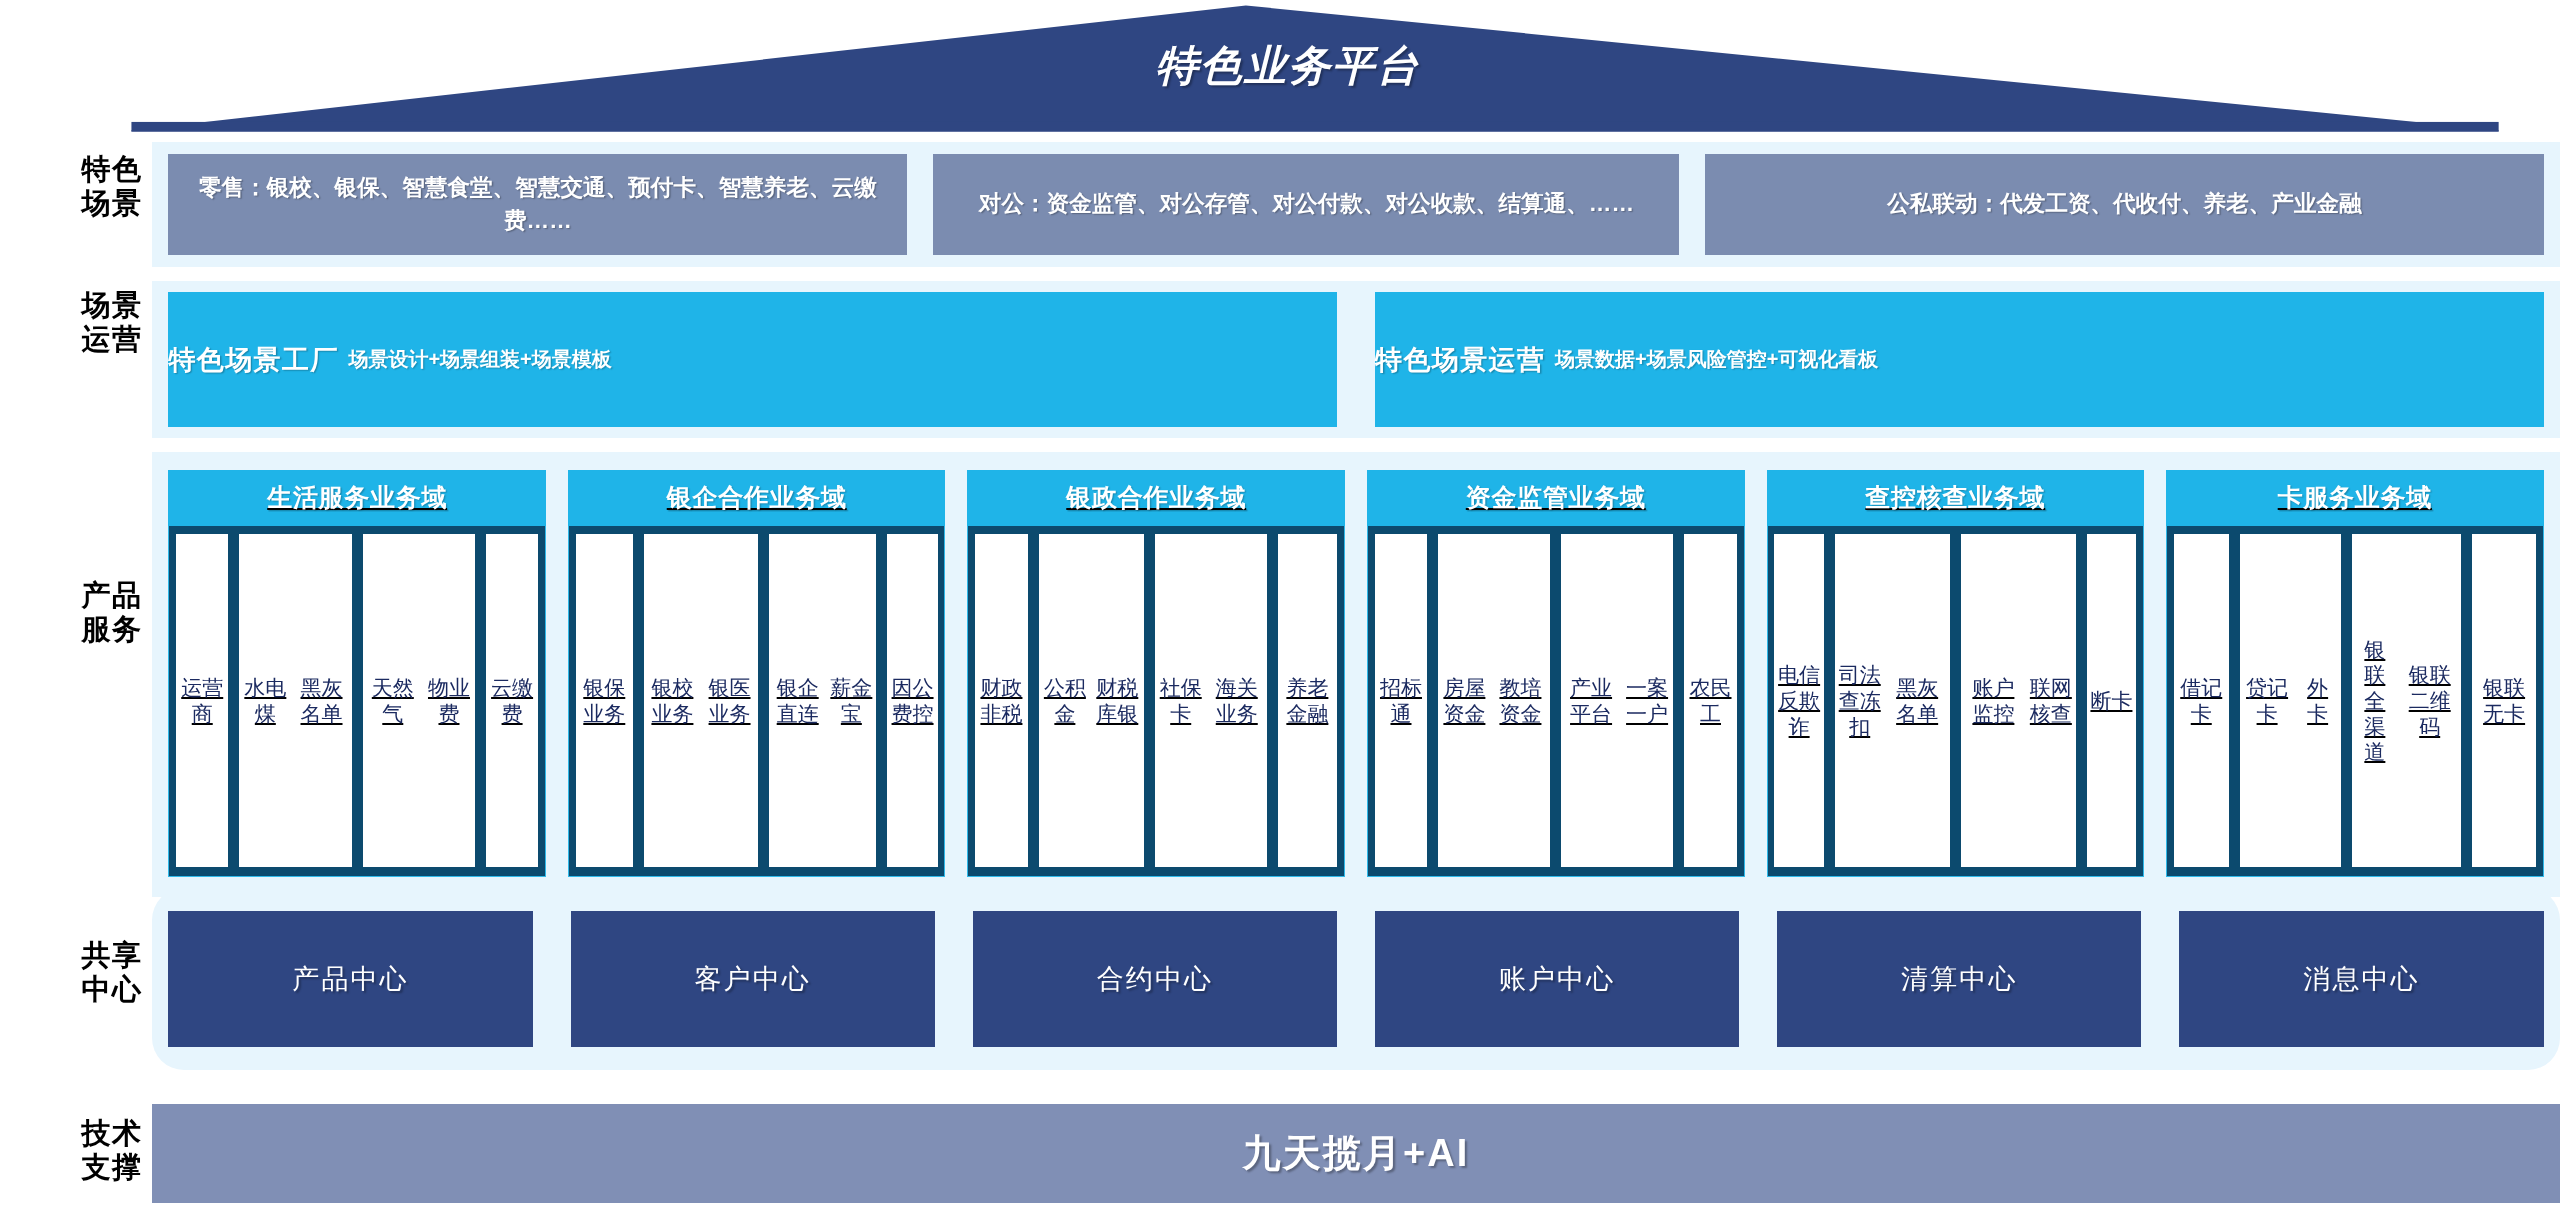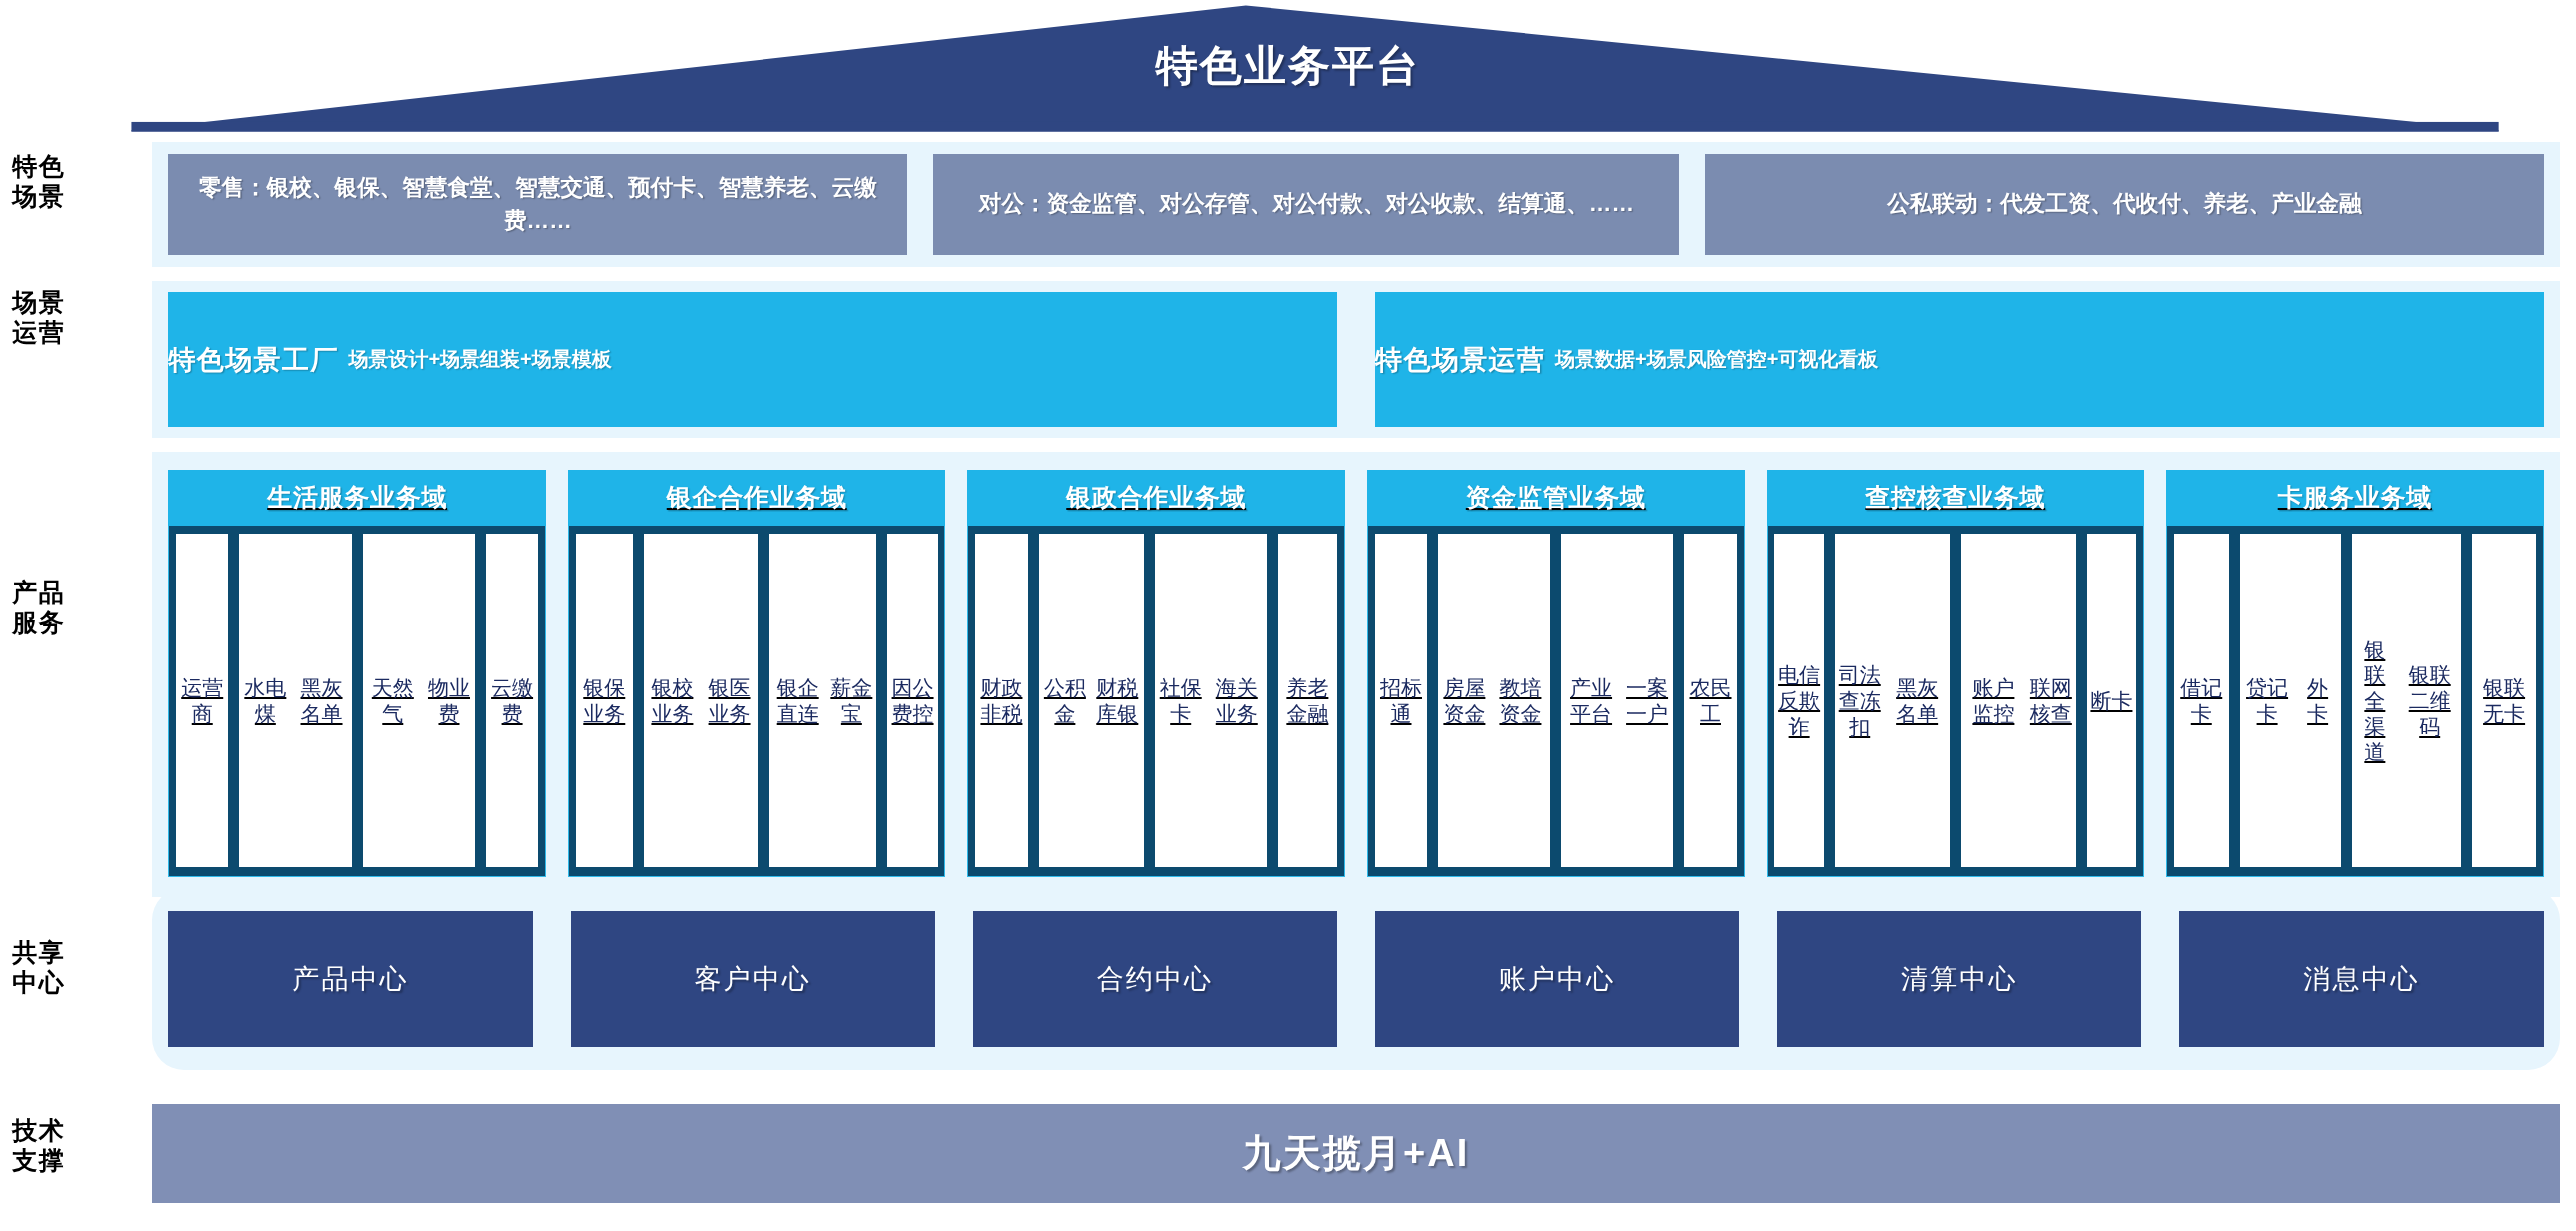--- a/index.html
+++ b/index.html
@@ -7,34 +7,34 @@
   html, body {
     width: 2576px; height: 1232px;
     background: #ffffff;
     font-family: "Liberation Sans", "DejaVu Sans", sans-serif;
     overflow: hidden;
   }
 
   #stage { position: relative; width: 2576px; height: 1232px; background:#fff; }
 
   
-  .roof-wrap { position:absolute; left:0; top:0; width:2196px; height:137px; }
+  .roof-wrap { position:absolute; left:0; top:0; width:2196px; height:137px;font-style:italic; }
   .roof-wrap svg { display:block; width:2576px; height:137px; }
   .roof-title {
     position:absolute; left:0; top:38px; width:2576px;
     text-align:center; color:#ffffff;
     font-size:42px; font-weight:bold; letter-spacing:2.1px;
     text-shadow: 2.1px 2.1px 2.1px rgba(0,0,0,0.30);
   }
 
   
   .row-label {
     position:absolute; left:12.3px; width:130px;
-    text-align:left; color:#000000;
-    font-size:25px; font-weight:bold; line-height:1.18;
+    text-align:right; color:#000000;
+    font-size:29px; font-weight:bold; line-height:1.18;
     letter-spacing:1.4px;
   }
 
   
   .band {
     position:absolute; left:152px; width:2408px;
     background:#e7f5fd;
   }
 
   

